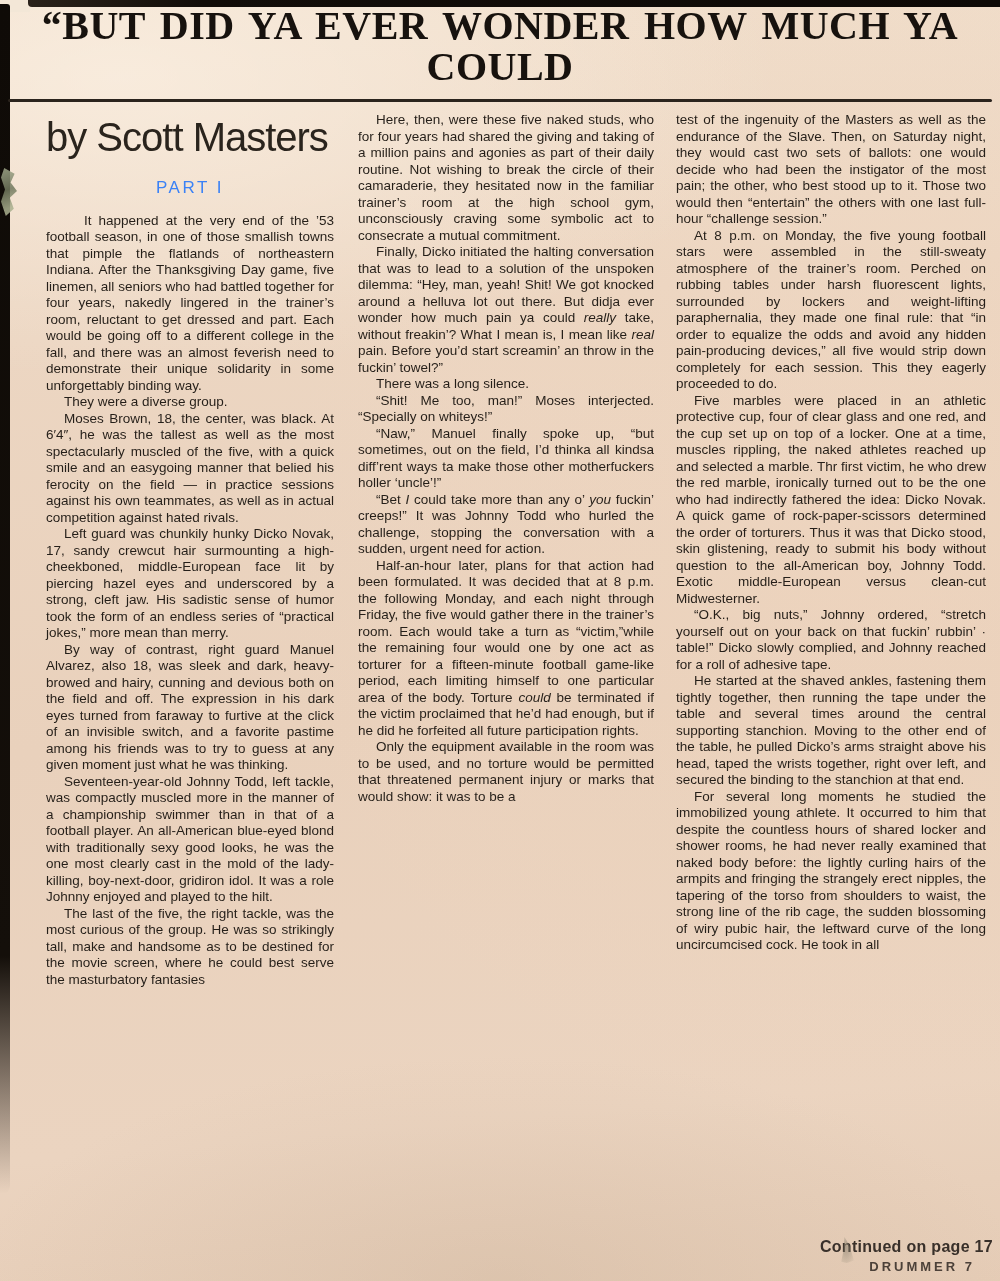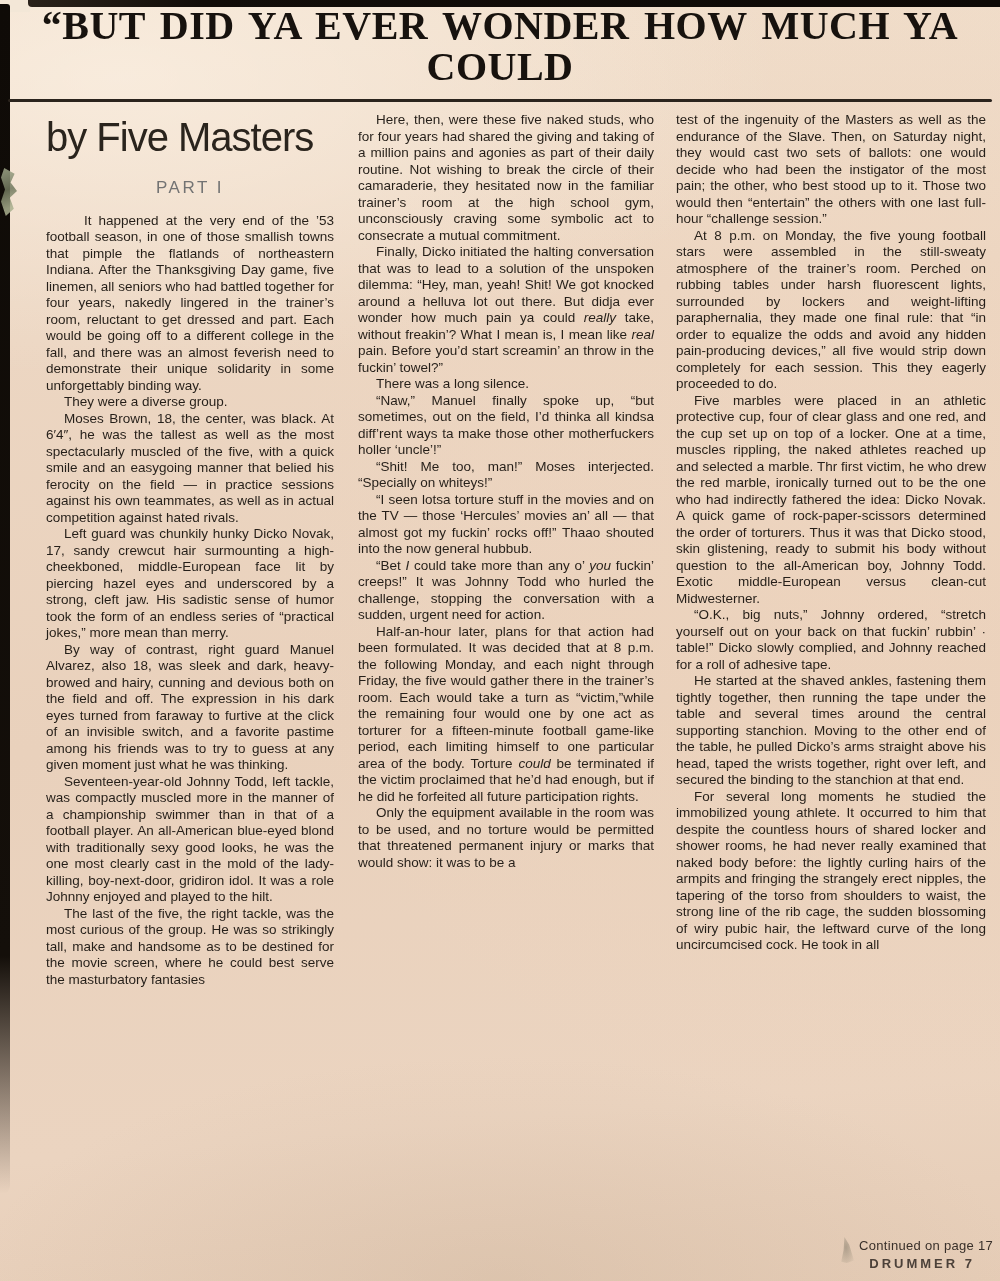--- a/index.html
+++ b/index.html
@@ -46,30 +46,30 @@
   .col p.no-indent{text-indent:0;}
   .col p.indent-deep{text-indent:38px;}
   .col-left{left:46px;width:288px;}
   .col-mid{left:358px;width:296px;}
   .col-right{left:676px;width:310px;}
   .byline{
     font-size:40px;line-height:46px;font-weight:400;color:#2a241d;
     margin:2px 0 0 0;letter-spacing:-1px;white-space:nowrap;text-align:left;
   }
   .part-label{
-    text-align:center;font-size:17px;letter-spacing:2.5px;color:#737373;
+    text-align:center;font-size:17px;letter-spacing:2.5px;color:#3b82f6;
     margin:20px 0 16px 0;font-weight:500;
   }
   .col p:first-of-type{margin-top:0;}
   .col-left .paras{margin-top:8px;}
   em{}
   .footer{
     position:absolute;top:1238px;right:7px;text-align:right;color:#39302a;
   }
-  .footer .continued{font-size:13px;font-weight:normal;letter-spacing:.3px;}
+  .footer .continued{font-size:16px;font-weight:bold;letter-spacing:.3px;}
   .footer .magazine{font-size:13px;font-weight:bold;letter-spacing:3px;color:#4c4139;margin-top:3px;margin-right:18px;}
   .smudge{
     position:absolute;left:838px;top:1237px;width:16px;height:26px;
     background:radial-gradient(ellipse at 50% 40%, rgba(140,130,112,.75), rgba(150,140,120,.25) 70%, transparent 100%);
     clip-path:polygon(40% 0%, 70% 30%, 100% 90%, 55% 100%, 20% 95%, 35% 50%);
     opacity:.8;
   }
 </style>
 </head>
 <body>
@@ -78,41 +78,40 @@
 <div class="scan-edge-top"></div>
 <div class="scan-edge-left"></div>
 <div class="staple-mark"></div>
 
 <div class="headline">
   <div>“BUT DID YA EVER WONDER HOW MUCH YA COULD</div>
 </div>
 <div class="headline-rule"></div>
 
 <div class="col col-left">
-  <div class="byline">by Five Masters</div>
+  <div class="byline">by Scott Masters</div>
   <div class="part-label">PART I</div>
   <div class="paras">
       <p class="indent-deep">It happened at the very end of the ’53 football season, in one of those smallish towns that pimple the flatlands of northeastern Indiana. After the Thanksgiving Day game, five linemen, all seniors who had battled together for four years, nakedly lingered in the trainer’s room, reluctant to get dressed and part. Each would be going off to a different college in the fall, and there was an almost feverish need to demonstrate their unique solidarity in some unforgettably binding way.</p>
       <p>They were a diverse group.</p>
       <p>Moses Brown, 18, the center, was black. At 6′4″, he was the tallest as well as the most spectacularly muscled of the five, with a quick smile and an easygoing manner that belied his ferocity on the field — in practice sessions against his own teammates, as well as in actual competition against hated rivals.</p>
       <p>Left guard was chunkily hunky Dicko Novak, 17, sandy crewcut hair surmounting a high-cheekboned, middle-European face lit by piercing hazel eyes and underscored by a strong, cleft jaw. His sadistic sense of humor took the form of an endless series of “practical jokes,” more mean than merry.</p>
       <p>By way of contrast, right guard Manuel Alvarez, also 18, was sleek and dark, heavy-browed and hairy, cunning and devious both on the field and off. The expression in his dark eyes turned from faraway to furtive at the click of an invisible switch, and a favorite pastime among his friends was to try to guess at any given moment just what he was thinking.</p>
       <p>Seventeen-year-old Johnny Todd, left tackle, was compactly muscled more in the manner of a championship swimmer than in that of a football player. An all-American blue-eyed blond with traditionally sexy good looks, he was the one most clearly cast in the mold of the lady-killing, boy-next-door, gridiron idol. It was a role Johnny enjoyed and played to the hilt.</p>
       <p>The last of the five, the right tackle, was the most curious of the group. He was so strikingly tall, make and handsome as to be destined for the movie screen, where he could best serve the masturbatory fantasies</p>
     </div>
 </div>
 
 <div class="col col-mid">
   <div class="paras">
       <p>Here, then, were these five naked studs, who for four years had shared the giving and taking of a million pains and agonies as part of their daily routine. Not wishing to break the circle of their camaraderie, they hesitated now in the familiar trainer’s room at the high school gym, unconsciously craving some symbolic act to consecrate a mutual commitment.</p>
       <p>Finally, Dicko initiated the halting conversation that was to lead to a solution of the unspoken dilemma: “Hey, man, yeah! Shit! We got knocked around a helluva lot out there. But didja ever wonder how much pain ya could <em>really</em> take, without freakin’? What I mean is, I mean like <em>real</em> pain. Before you’d start screamin’ an throw in the fuckin’ towel?”</p>
       <p>There was a long silence.</p>
+      <p>“Shit! Me too, man!” Moses interjected. “Specially on whiteys!”</p>
       <p>“Naw,” Manuel finally spoke up, “but sometimes, out on the field, I’d thinka all kindsa diff’rent ways ta make those other motherfuckers holler ‘uncle’!”</p>
-      <p>“Shit! Me too, man!” Moses interjected. “Specially on whiteys!”</p>
-      <p>“I seen lotsa torture stuff in the movies and on the TV — those ‘Hercules’ movies an’ all — that almost got my fuckin’ rocks off!” Thaao shouted into the now general hubbub.</p>
       <p>“Bet <em>I</em> could take more than any o’ <em>you</em> fuckin’ creeps!” It was Johnny Todd who hurled the challenge, stopping the conversation with a sudden, urgent need for action.</p>
       <p>Half-an-hour later, plans for that action had been formulated. It was decided that at 8 p.m. the following Monday, and each night through Friday, the five would gather there in the trainer’s room. Each would take a turn as “victim,”while the remaining four would one by one act as torturer for a fifteen-minute football game-like period, each limiting himself to one particular area of the body. Torture <em>could</em> be terminated if the victim proclaimed that he’d had enough, but if he did he forfeited all future participation rights.</p>
       <p>Only the equipment available in the room was to be used, and no torture would be permitted that threatened permanent injury or marks that would show: it was to be a</p>
     </div>
 </div>
 
 <div class="col col-right">
   <div class="paras">
       <p class="no-indent">test of the ingenuity of the Masters as well as the endurance of the Slave. Then, on Saturday night, they would cast two sets of ballots: one would decide who had been the instigator of the most pain; the other, who best stood up to it. Those two would then “entertain” the others with one last full-hour “challenge session.”</p>
       <p>At 8 p.m. on Monday, the five young football stars were assembled in the still-sweaty atmosphere of the trainer’s room. Perched on rubbing tables under harsh fluorescent lights, surrounded by lockers and weight-lifting paraphernalia, they made one final rule: that “in order to equalize the odds and avoid any hidden pain-producing devices,” all five would strip down completely for each session. This they eagerly proceeded to do.</p>

